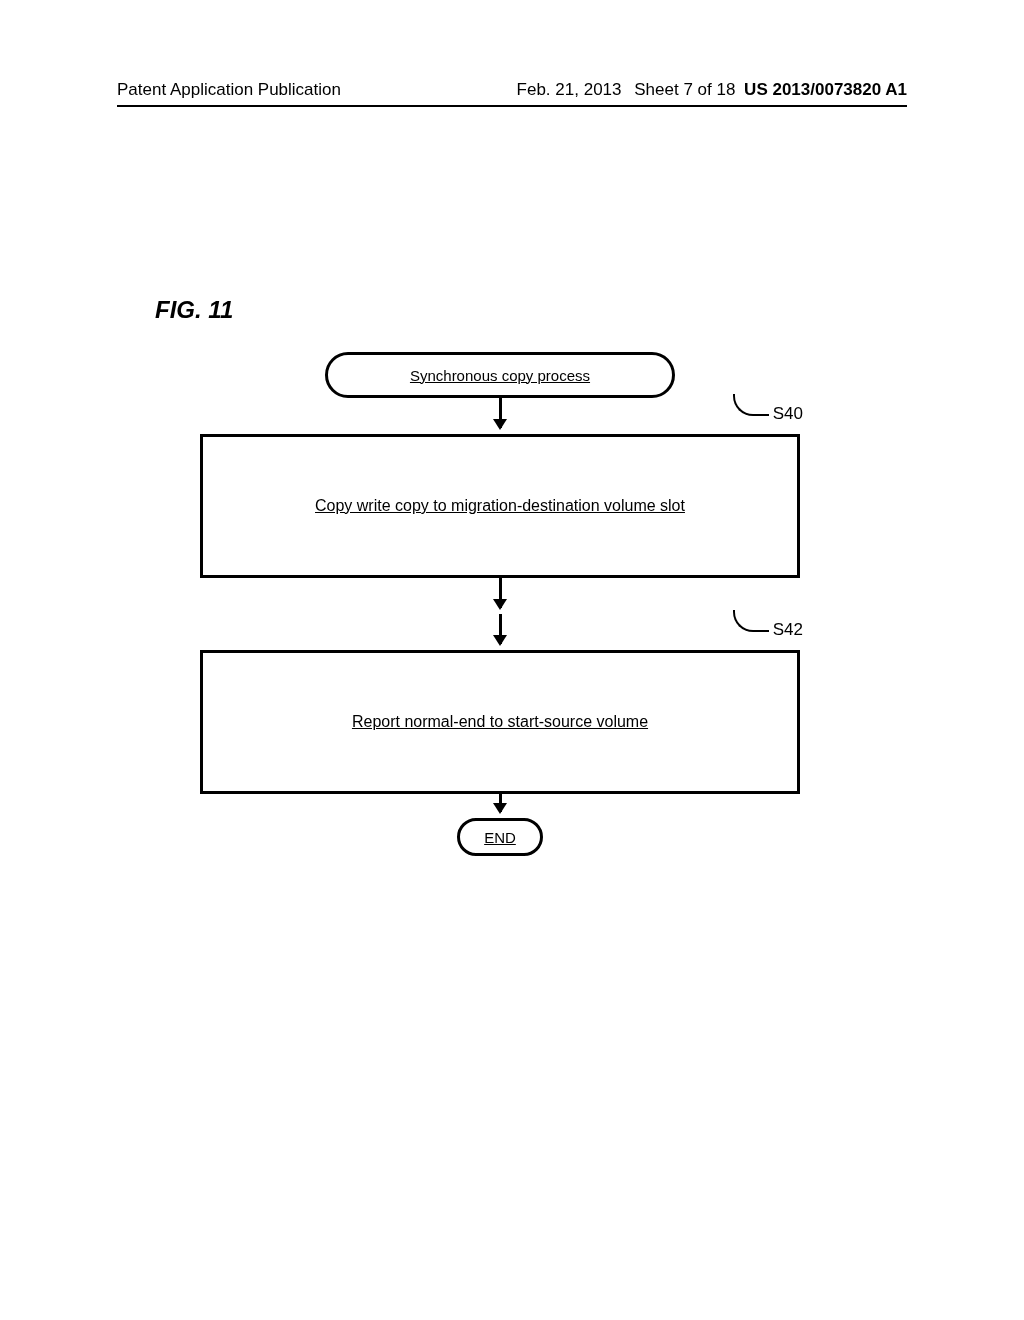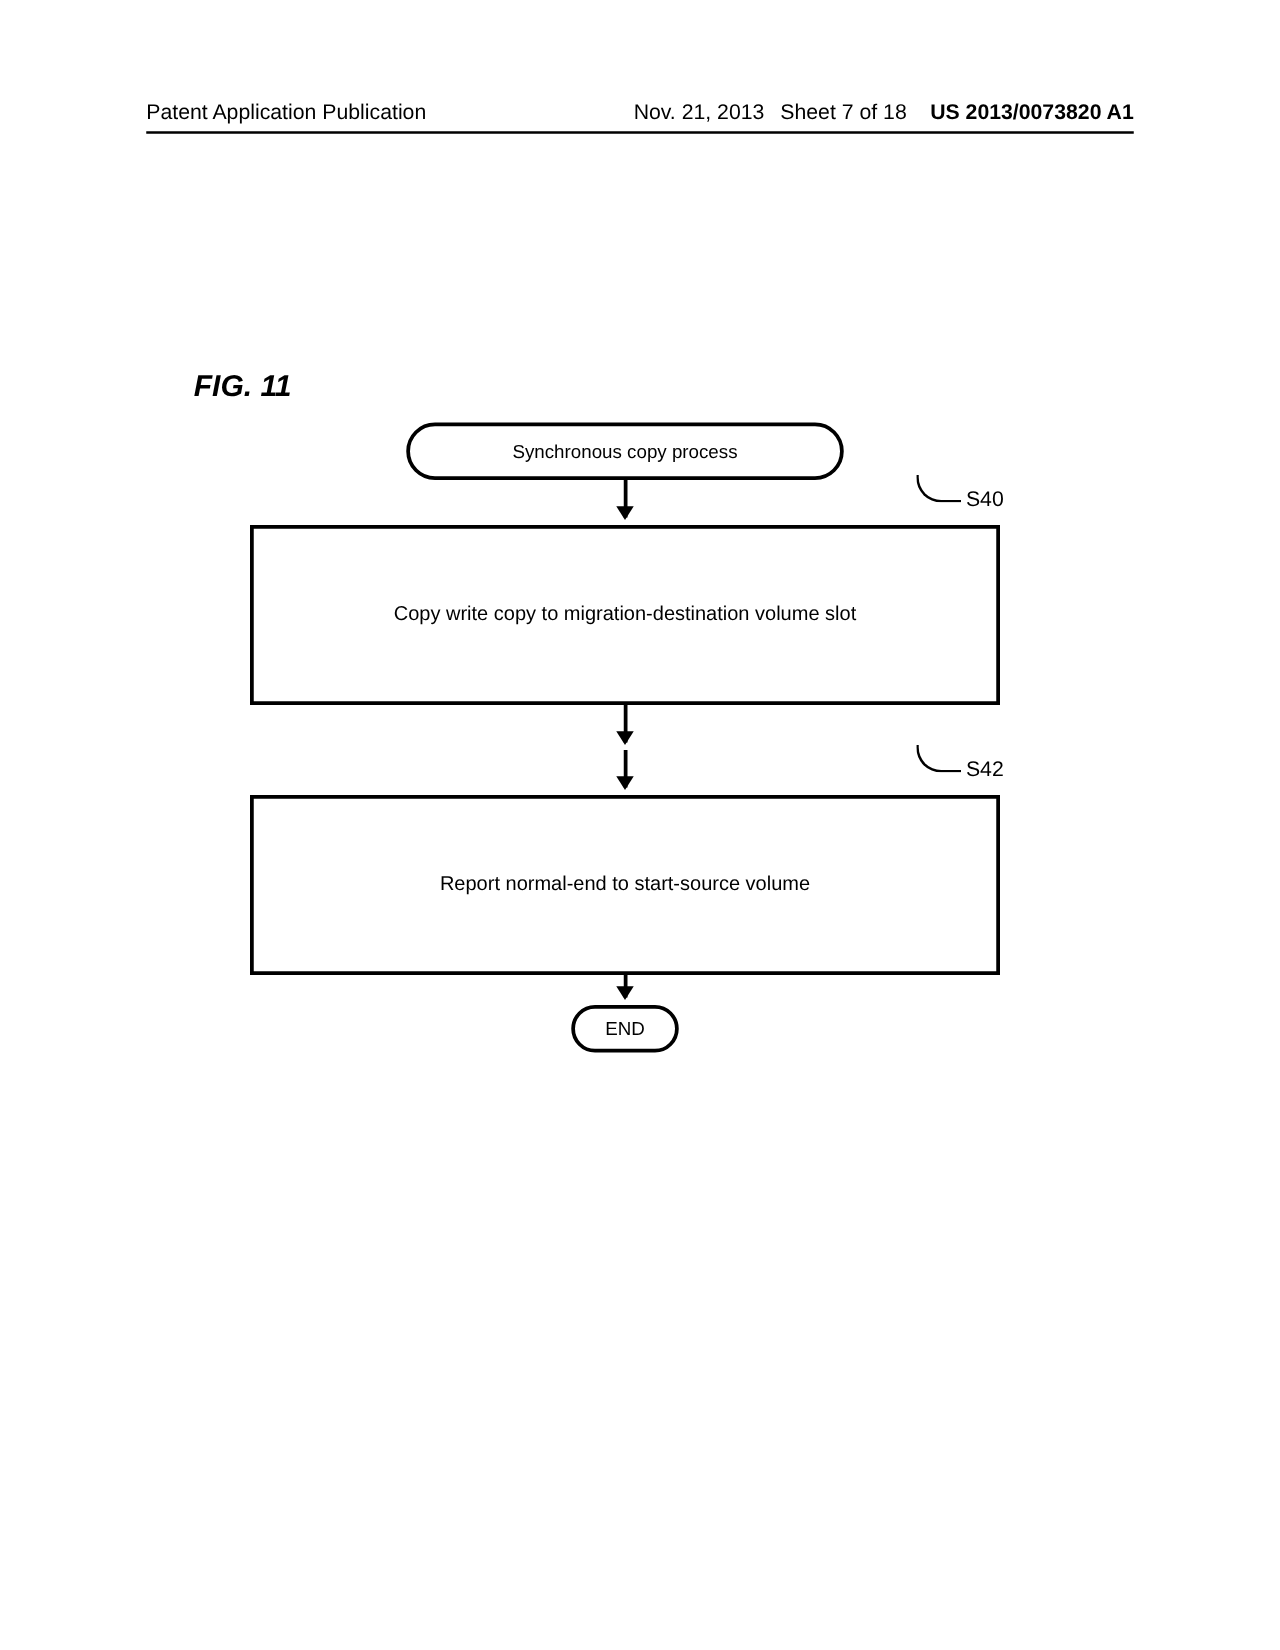--- a/index.html
+++ b/index.html
@@ -13,21 +13,21 @@
       background: #ffffff;
       font-family: Arial, Helvetica, sans-serif;
       position: relative;
     }
     .header-sheet {
       font-weight: normal;
       margin-left: 8px;
     }
     .header-pub {
       font-weight: bold;
-      margin-left: 14px;
+      margin-left: 4px;
     }
     .header-wrap {
       position: absolute;
       top: 80px;
       left: 117px;
       right: 117px;
       border-bottom: 2px solid #000;
       padding-bottom: 5px;
       display: flex;
       justify-content: space-between;
@@ -36,23 +36,24 @@
     .figure-label {
       position: absolute;
       top: 296px;
       left: 155px;
       font-size: 24px;
       font-weight: bold;
       font-style: italic;
     }
     .flowchart {
       position: absolute;
-      top: 338px;
+      top: 352px;
       left: 180px;
       width: 640px;
+      text-decoration: underline;
     }
     .terminator {
       width: 350px;
       height: 46px;
       border: 3px solid #000;
       border-radius: 23px;
       display: flex;
       align-items: center;
       justify-content: center;
       font-size: 15px;
@@ -145,21 +146,21 @@
       height: 36px;
       position: relative;
     }
   </style>
 </head>
 <body>
 
 <div class="header-wrap">
   <span>Patent Application Publication</span>
   <span>
-    <span>Nov. 21, 2013</span>
+    <span>Feb. 21, 2013</span>
     <span class="header-sheet">Sheet 7 of 18</span>
     <span class="header-pub">US 2013/0073820 A1</span>
   </span>
 </div>
 
 <div class="figure-label">FIG. 11</div>
 
 <div class="flowchart">
 
   <div class="terminator">

